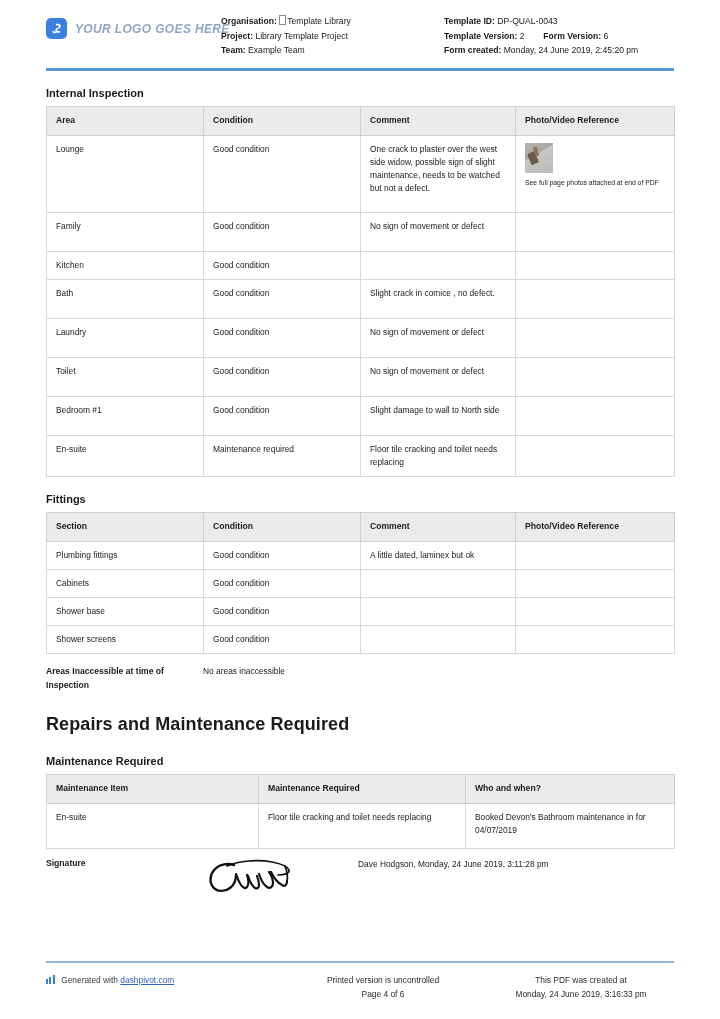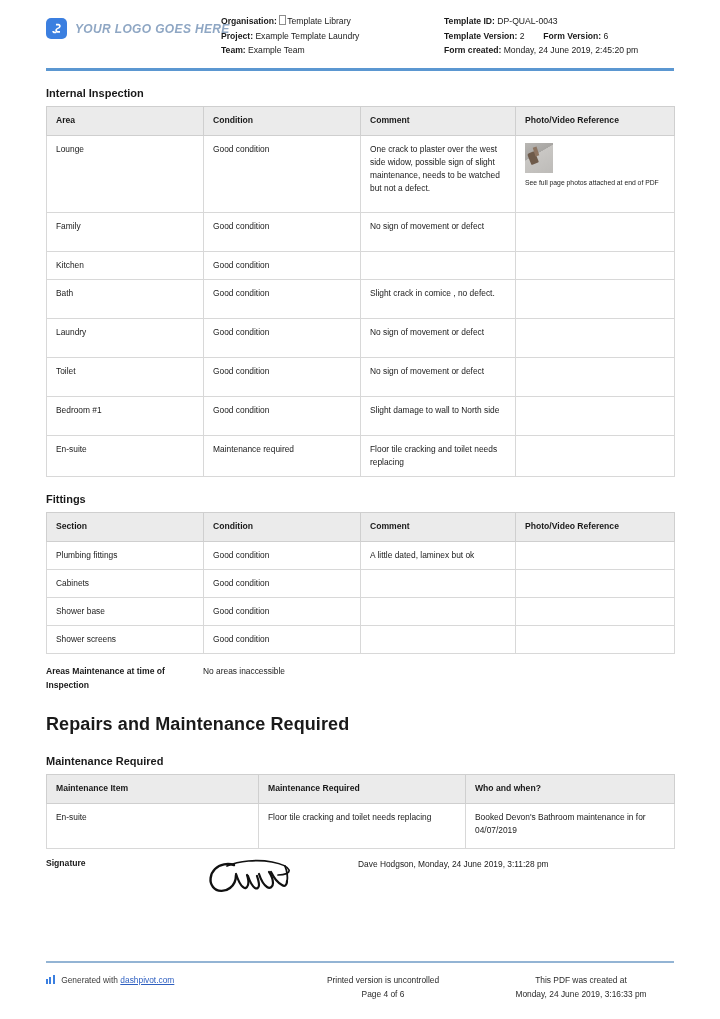--- a/index.html
+++ b/index.html
@@ -251,21 +251,21 @@
       <div class="logo-text">YOUR LOGO GOES HERE</div>
     </div>
 
     <div class="meta-col left">
       <div class="meta-line">
         <b>Organisation:</b>
         <span class="placeholder-glyph"></span><span>Template Library</span>
       </div>
       <div class="meta-line">
         <b>Project:</b>
-        <span>Example Template Laundry</span>
+        <span>Library Template Project</span>
       </div>
       <div class="meta-line">
         <b>Team:</b>
         <span>Example Team</span>
       </div>
     </div>
 
     <div class="meta-col right">
       <div class="meta-line">
         <b>Template ID:</b>
@@ -398,21 +398,21 @@
       <tr>
         <td>Shower screens</td>
         <td>Good condition</td>
         <td></td>
         <td></td>
       </tr>
     </tbody>
   </table>
 
   <div class="inaccessible">
-    <div class="lbl">Areas Maintenance at time of Inspection</div>
+    <div class="lbl">Areas Inaccessible at time of Inspection</div>
     <div class="val">No areas inaccessible</div>
   </div>
 
   <div class="block-title">Repairs and Maintenance Required</div>
 
   <div class="section-title" style="margin-top:0">Maintenance Required</div>
 
   <table class="grid">
     <colgroup>
       <col style="width:212px">

